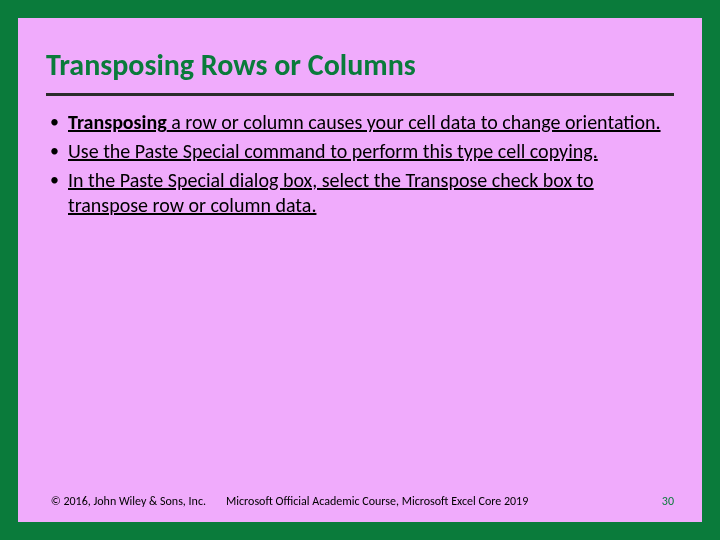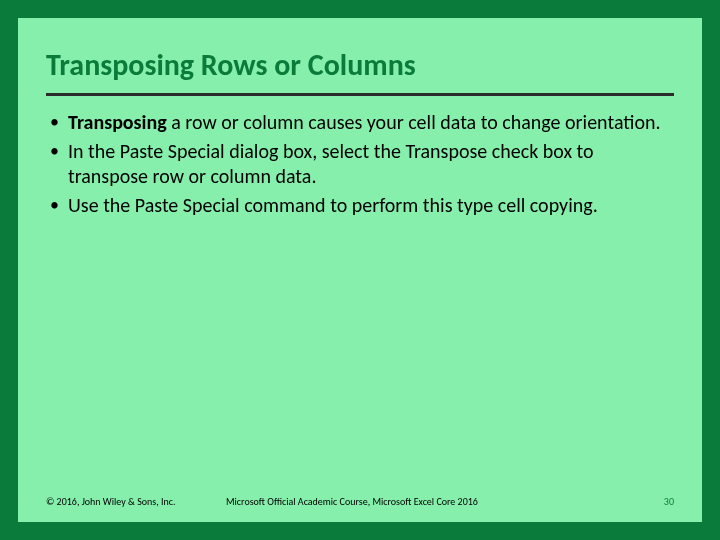--- a/index.html
+++ b/index.html
@@ -9,21 +9,21 @@
       background: #0a7b3b;
       font-family: Calibri, "Segoe UI", Arial, sans-serif;
       overflow: hidden;
     }
     .slide {
       position: absolute;
       left: 18px;
       top: 18px;
       width: 684px;
       height: 504px;
-      background: #86efac;
+      background: #f0abfc;
       padding: 30px 28px 0 28px;
     }
     .title {
       color: #0a7b3b;
       font-size: 30px;
       font-weight: 700;
       line-height: 1.15;
       padding-bottom: 10px;
       border-bottom: 3px solid #2b2b2b;
       margin-bottom: 14px;
@@ -31,61 +31,63 @@
     .bullets {
       list-style: none;
       font-size: 20px;
       color: #000;
       line-height: 1.25;
     }
     .bullets li {
       position: relative;
       padding-left: 22px;
       margin-bottom: 4px;
+      text-decoration: underline;
     }
     .bullets li::before {
       content: "•";
       position: absolute;
       left: 4px;
       top: 0;
       color: #000;
       font-size: 18px;
       line-height: 1.35;
     }
     .bullets .strong { font-weight: 700; }
     .footer {
       position: absolute;
       left: 28px;
       right: 28px;
       bottom: 14px;
       display: flex;
       align-items: baseline;
-      font-size: 10px;
+      font-size: 12px;
       color: #000;
+      text-align: right;
     }
     .footer .copyright { min-width: 160px; }
     .footer .course { margin-left: 20px; }
     .footer .pagenum { margin-left: auto; color: #0a7b3b; }
   </style>
 </head>
 <body>
 
 <div class="slide">
   <h1 class="title">Transposing Rows or Columns</h1>
 
   <ul class="bullets">
     <li>
       <span class="strong">Transposing</span><span> a row or column causes your cell data to change orientation.</span>
     </li>
     <li>
-      <span>In the Paste Special dialog box, select the Transpose check box to transpose row or column data.</span>
+      <span>Use the Paste Special command to perform this type cell copying.</span>
     </li>
     <li>
-      <span>Use the Paste Special command to perform this type cell copying.</span>
+      <span>In the Paste Special dialog box, select the Transpose check box to transpose row or column data.</span>
     </li>
   </ul>
 
   <div class="footer">
     <span class="copyright">© 2016, John Wiley &amp; Sons, Inc.</span>
-    <span class="course">Microsoft Official Academic Course, Microsoft Excel Core 2016</span>
+    <span class="course">Microsoft Official Academic Course, Microsoft Excel Core 2019</span>
     <span class="pagenum">30</span>
   </div>
 </div>
 
 </body></html>

